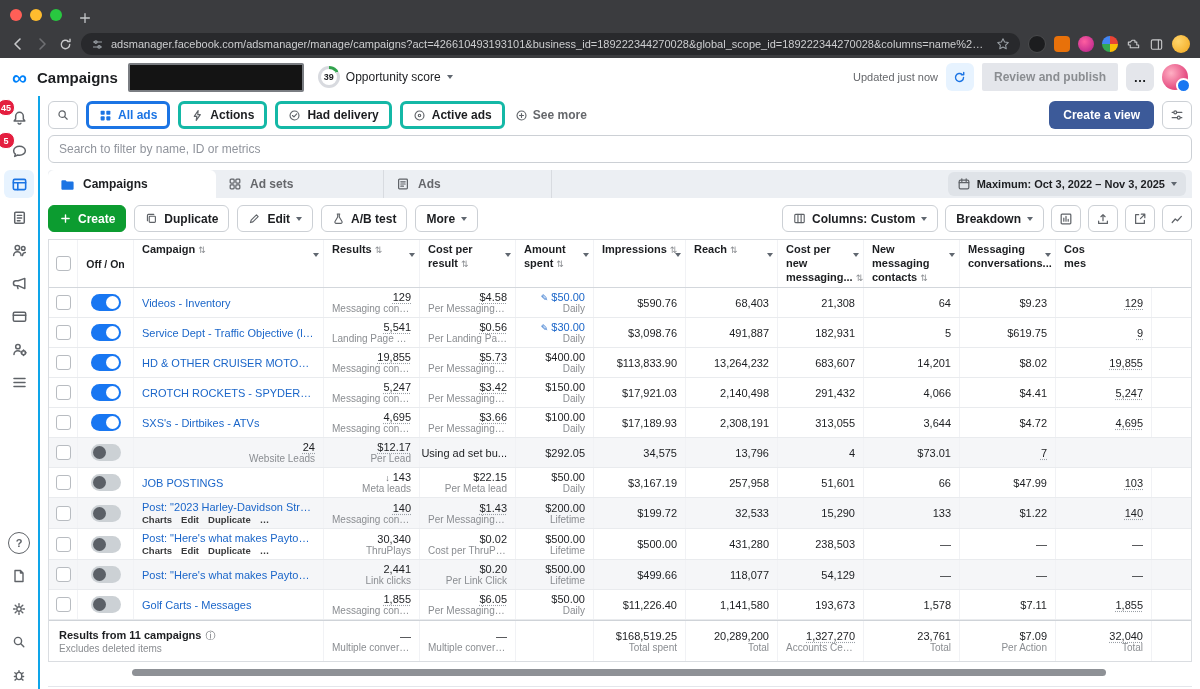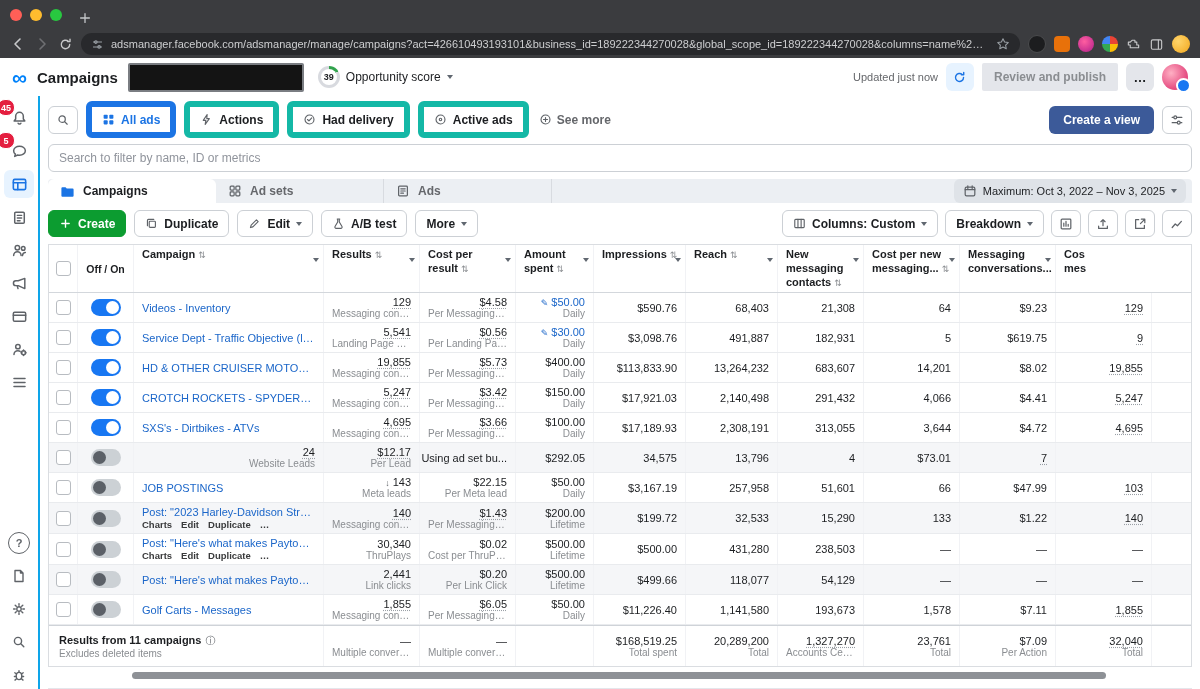--- a/index.html
+++ b/index.html
@@ -56,34 +56,34 @@
   .ritem{width:30px;height:28px;border-radius:6px;display:flex;align-items:center;justify-content:center;position:relative}
   .ritem.active{background:#e7f3ff}
   .badge{position:absolute;top:-5px;left:-7px;min-width:10px;height:15px;border-radius:8px;background:#e41e3f;color:#fff;font-size:9px;font-weight:bold;display:flex;align-items:center;justify-content:center;padding:0 3px;border:1.5px solid #fff}
   .railspacer{flex:1}
   .helpc{width:20px;height:20px;border-radius:50%;border:1.6px solid #5f6368;display:flex;align-items:center;justify-content:center;font-size:11px;font-weight:bold;color:#5f6368}
   .content{flex:1;display:flex;flex-direction:column;min-width:0;padding:0 8px;box-sizing:border-box}
 
   
   .filterrow{display:flex;align-items:center;gap:8px;padding:5px 0}
   .sqbtn{width:30px;height:28px;border:1px solid #ccd0d5;border-radius:6px;background:#fff;display:flex;align-items:center;justify-content:center;box-sizing:border-box}
-  .chip{height:37px;display:flex;align-items:center;gap:6px;padding:0 10px;border:6px solid #14b8a6;border-radius:6px;font-size:12px;font-weight:bold;color:#1c1e21;background:#fff;box-sizing:border-box;white-space:nowrap}
+  .chip{height:28px;display:flex;align-items:center;gap:6px;padding:0 10px;border:3px solid #14b8a6;border-radius:6px;font-size:12px;font-weight:bold;color:#1c1e21;background:#fff;box-sizing:border-box;white-space:nowrap}
   .chip.sel{color:#1b74e4;border-color:#1b74e4}
   .seemore{display:flex;align-items:center;gap:5px;color:#65676b;font-size:12px;font-weight:bold;margin-left:2px}
   .cviewbtn{margin-left:auto;height:28px;padding:0 14px;border-radius:6px;background:#3c5a99;color:#fff;font-size:12px;font-weight:bold;display:flex;align-items:center}
 
   .searchrow{padding:1px 0 7px}
   .searchinput{width:100%;height:28px;border:1px solid #ccd0d5;border-radius:6px;padding:0 10px;font-size:12px;background:#fff;box-sizing:border-box;color:#1c1e21}
   .searchinput::placeholder{color:#90949c}
 
   
   .tabsrow{display:flex;align-items:stretch;background:#eceff3;height:28px;border-radius:4px 4px 0 0}
   .ftab{display:flex;align-items:center;gap:8px;padding:0 12px;width:168px;font-size:12px;font-weight:bold;color:#65676b;border-right:1px solid #d8dbe0;box-sizing:border-box}
   .ftab.sel{background:#fff;color:#1c1e21;border-radius:6px 6px 0 0;border-right:none}
-  .daterange{margin-left:auto;align-self:center;margin-right:6px;display:flex;align-items:center;gap:6px;background:#dfe3e8;border-radius:6px;height:24px;padding:0 9px;font-size:11px;font-weight:normal;white-space:nowrap}
+  .daterange{margin-left:auto;align-self:center;margin-right:6px;display:flex;align-items:center;gap:6px;background:#dfe3e8;border-radius:6px;height:24px;padding:0 9px;font-size:11px;font-weight:bold;white-space:nowrap}
 
   
   .toolbar{display:flex;align-items:flex-end;gap:8px;padding:7px 0}
   .btn{height:27px;display:flex;align-items:center;gap:6px;padding:0 10px;border-radius:6px;font-size:12px;font-weight:bold;border:1px solid #ccd0d5;background:#fff;box-sizing:border-box;white-space:nowrap}
   .btn.green{background:#0c9c30;border-color:#0c9c30;color:#fff}
   .tright{margin-left:auto;display:flex;gap:7px;align-items:center}
   .ibtn{width:30px;height:27px;border:1px solid #ccd0d5;border-radius:6px;background:#fff;display:flex;align-items:center;justify-content:center;box-sizing:border-box}
 
   
   :root{--gtc:28px 56px 190px 96px 96px 78px 92px 92px 86px 96px 96px 96px 30px}
@@ -538,25 +538,25 @@
             </div>
             <div class="cell hcell">
               <div class="hlabwrap">Impressions<div class="sort" style="display: inline;">⇅</div></div>
               <div class="caret hcaret"></div>
             </div>
             <div class="cell hcell">
               <div class="hlabwrap">Reach<div class="sort" style="display: inline;">⇅</div></div>
               <div class="caret hcaret"></div>
             </div>
             <div class="cell hcell">
+              <div class="hlabwrap">Cost per new messaging...<div class="sort" style="display: inline;">⇅</div></div>
+              <div class="caret hcaret"></div>
+            </div>
+            <div class="cell hcell">
               <div class="hlabwrap">New messaging contacts<div class="sort" style="display: inline;">⇅</div></div>
-              <div class="caret hcaret"></div>
-            </div>
-            <div class="cell hcell">
-              <div class="hlabwrap">Cost per new messaging...<div class="sort" style="display: inline;">⇅</div></div>
               <div class="caret hcaret"></div>
             </div>
             <div class="cell hcell">
               <div class="hlabwrap">Messaging conversations...<div class="sort" style="display: inline;">⇅</div></div>
               <div class="caret hcaret"></div>
             </div>
             <div class="cell hcell">
               <div class="hlabwrap">Cos<br>mes</div>
             </div>
           </div>

